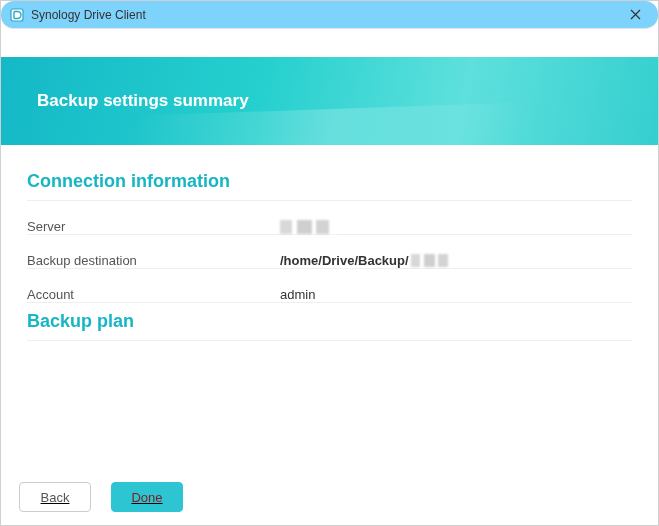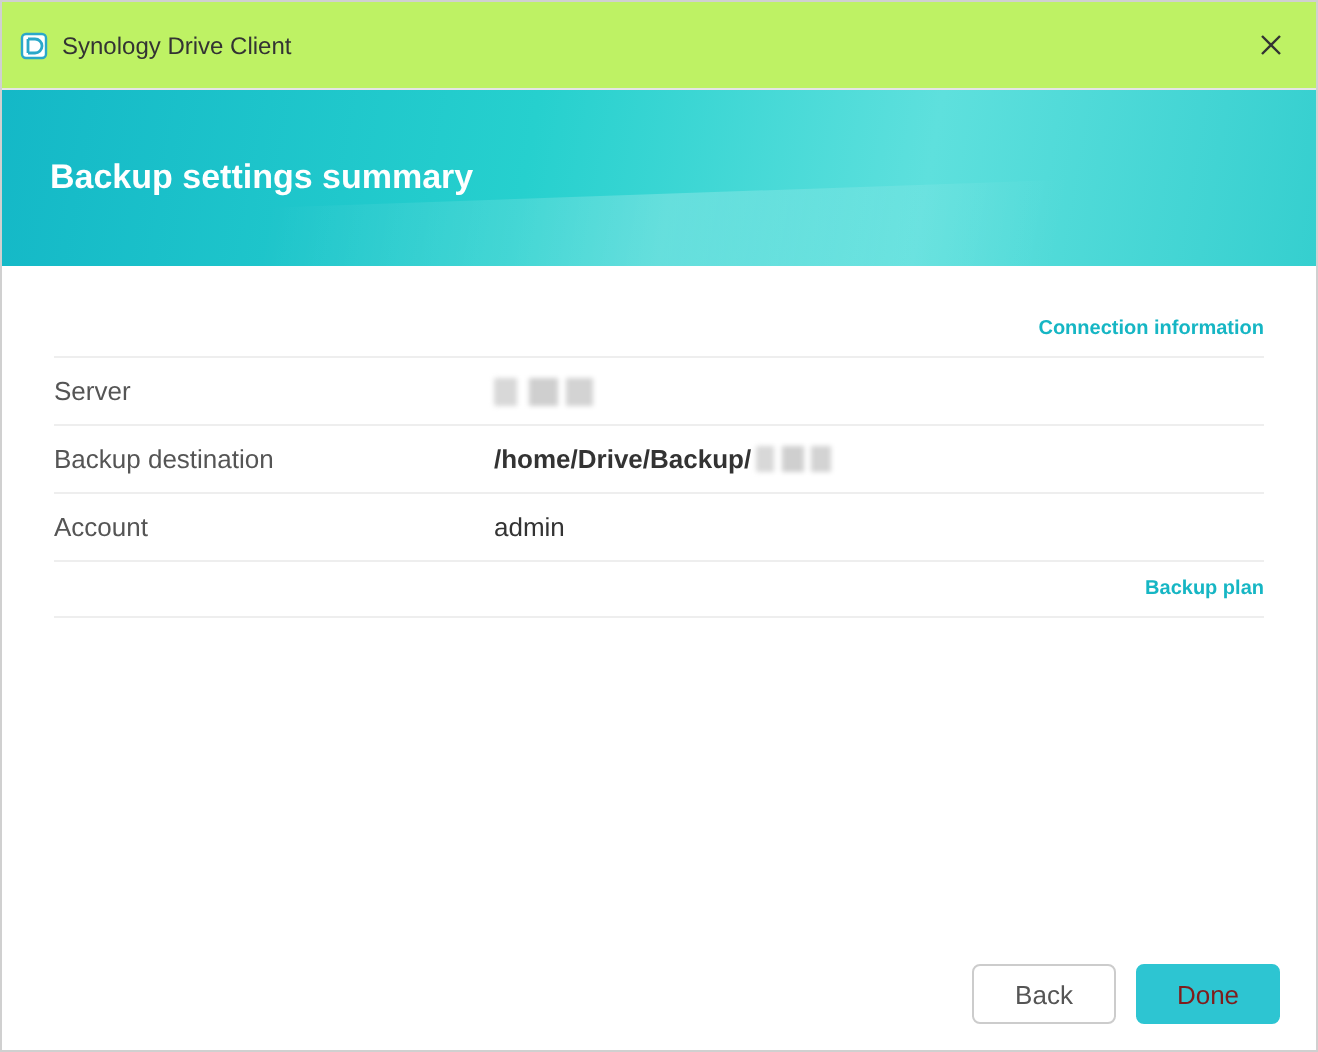--- a/index.html
+++ b/index.html
@@ -6,26 +6,27 @@
   body {
     font-family: -apple-system, BlinkMacSystemFont, "Segoe UI", Arial, sans-serif;
     background: #fff;
     width: 659px;
     height: 526px;
     overflow: hidden;
     border: 1px solid #d0d0d0;
     position: relative;
   }
   .titlebar {
-    height: 44px;
+    height: 28px;
     display: flex;
     align-items: center;
     padding: 0 8px;
-    background: #bef264;
+    background: #7dd3fc;
     border-bottom: 1px solid #e5e5e5;
+    border-radius: 13px;
   }
   .titlebar .app-icon {
     width: 16px; height: 16px;
     margin-right: 6px;
     display: flex; align-items: center; justify-content: center;
   }
   .titlebar .title {
     font-size: 12px;
     color: #333;
     flex: 1;
@@ -36,54 +37,55 @@
     cursor: pointer;
   }
   .titlebar .close svg { stroke: #333; stroke-width: 1.2; }
   .banner {
     height: 88px;
     background: linear-gradient(100deg, #14b8c7 0%, #26d0ce 40%, #5ee0dd 70%, #35cfcf 100%);
     position: relative;
     overflow: hidden;
     display: flex;
     align-items: center;
-    padding-left: 24px;
+    padding-left: 36px;
+    margin-top: 28px;
   }
   .banner::after {
     content: "";
     position: absolute;
     left: 0; right: 0; top: 52px;
     height: 60px;
     background: linear-gradient(100deg, rgba(255,255,255,0) 20%, rgba(255,255,255,0.22) 50%, rgba(255,255,255,0) 80%);
     transform: skewY(-2deg);
     pointer-events: none;
   }
   .banner-title {
     color: #fff;
     font-size: 17px;
     font-weight: 600;
   }
   .content {
     padding: 18px 26px 0 26px;
   }
   .section-header {
     color: #16b6c4;
-    font-size: 10px;
+    font-size: 18px;
     font-weight: 600;
     padding: 8px 0;
     border-bottom: 1px solid #eee;
-    text-align: right;
   }
   .row {
     display: flex;
-    align-items: center;
+    align-items: flex-end;
     font-size: 13px;
     color: #555;
     height: 34px;
     border-bottom: 1px solid #eee;
+    gap: 33px;
   }
   .row .label {
     width: 220px;
     color: #555;
   }
   .row .value {
     color: #333;
     display: flex;
     align-items: center;
     gap: 2px;
@@ -96,24 +98,24 @@
       linear-gradient(90deg, #d8d8d8 20%, #fff 20%, #fff 30%, #cfcfcf 30%, #cfcfcf 55%, #fff 55%, #fff 62%, #d3d3d3 62%, #d3d3d3 85%, #fff 85%);
     filter: blur(1.2px);
     border-radius: 1px;
   }
   .redacted.sm { width: 44px; height: 13px; }
   .footer {
     position: absolute;
     bottom: 0; left: 0; right: 0;
     height: 56px;
     display: flex;
-    justify-content: flex-end;
     align-items: center;
-    gap: 10px;
+    gap: 20px;
     padding: 0 18px;
+    text-decoration: underline;
   }
   .btn {
     min-width: 72px;
     height: 30px;
     border-radius: 4px;
     font-size: 13px;
     display: flex;
     align-items: center;
     justify-content: center;
     cursor: pointer;

